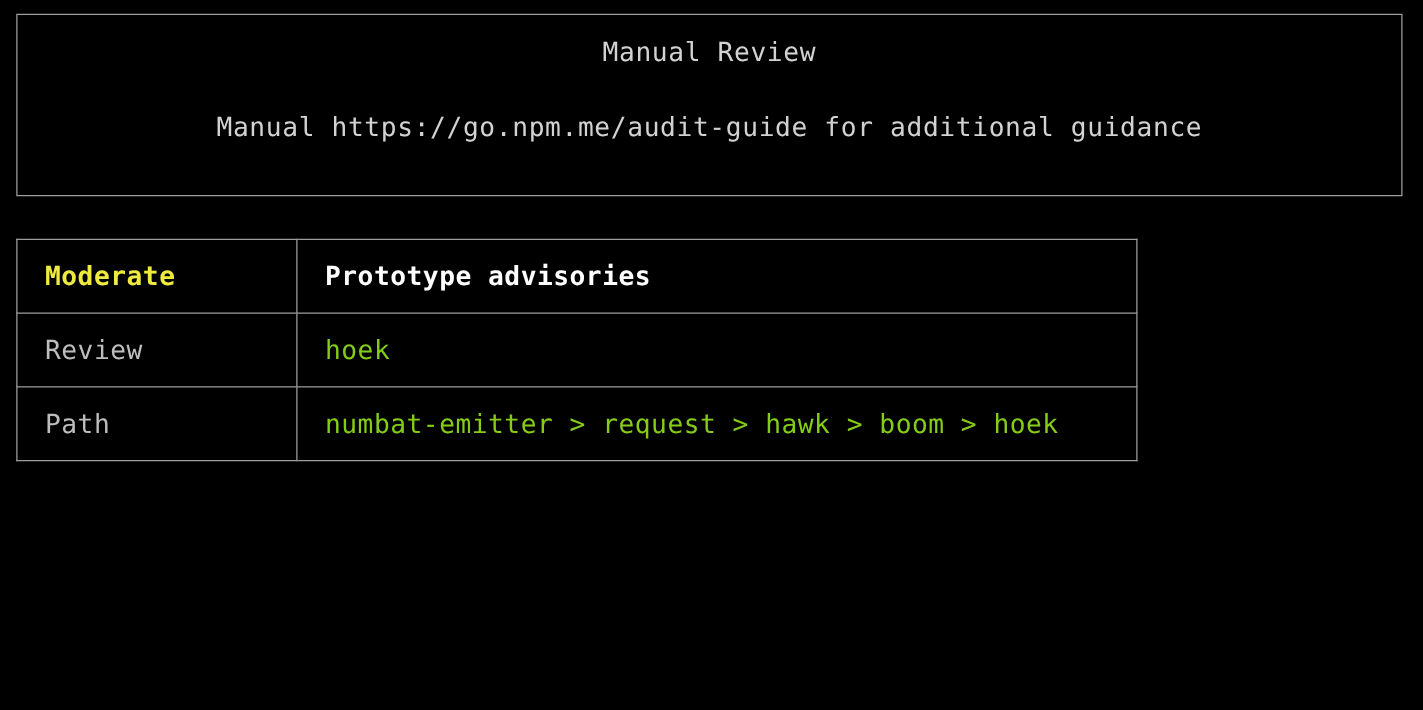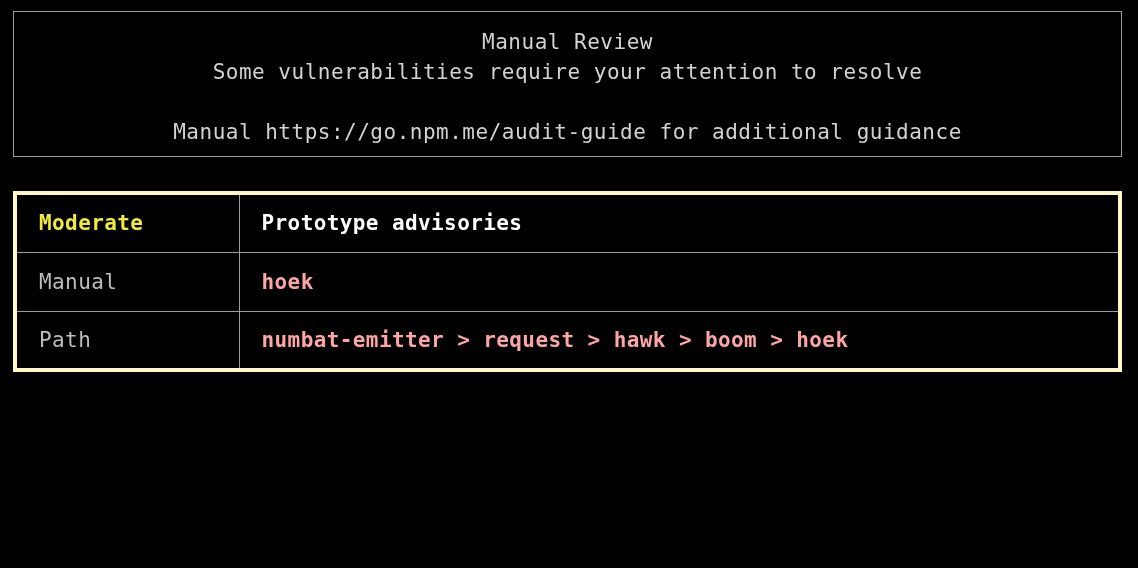--- a/index.html
+++ b/index.html
@@ -46,74 +46,72 @@
   }
   .banner-spacer {
     height: 30px;
   }
 
   
   .advisory-table {
     position: absolute;
     left: 13px;
     top: 191px;
-    width: 1109px;
+    width: 897px;
     box-sizing: border-box;
-    border: 4px solid #fef9c3;
+    border: 1px solid #fef9c3;
     border-collapse: collapse;
     table-layout: fixed;
   }
   .advisory-table td {
     border: 1px solid #9d9d9d;
     height: 59px;
     box-sizing: border-box;
     padding: 0 0 0 22px;
     vertical-align: middle;
     font-size: 21px;
     letter-spacing: 0.4px;
     white-space: nowrap;
     overflow: hidden;
   }
   td.label-cell {
     width: 224px;
     color: #bdbdbd;
   }
   td.value-cell {
-    color: #fca5a5;
-    font-weight: bold;
+    color: #84cc16;
   }
   td.severity-cell {
     color: #eeea3f;
     font-weight: bold;
   }
   td.title-cell {
     color: #ffffff;
     font-weight: bold;
   }
 </style>
 </head>
 <body>
 
 <div class="screen">
 
   <div class="banner">
     <div class="banner-line">Manual Review</div>
-    <div class="banner-line">Some vulnerabilities require your attention to resolve</div>
     <div class="banner-spacer"></div>
     <div class="banner-line">Manual https://go.npm.me/audit-guide for additional guidance</div>
   </div>
 
   <table class="advisory-table">
     <tbody>
       <tr>
         <td class="label-cell severity-cell">Moderate</td>
         <td class="value-cell title-cell">Prototype advisories</td>
       </tr>
       <tr>
-        <td class="label-cell">Manual</td>
+        <td class="label-cell">Review</td>
         <td class="value-cell">hoek</td>
       </tr>
       <tr>
         <td class="label-cell">Path</td>
         <td class="value-cell">numbat-emitter &gt; request &gt; hawk &gt; boom &gt; hoek</td>
       </tr>
     </tbody>
   </table>
 
 </div>

